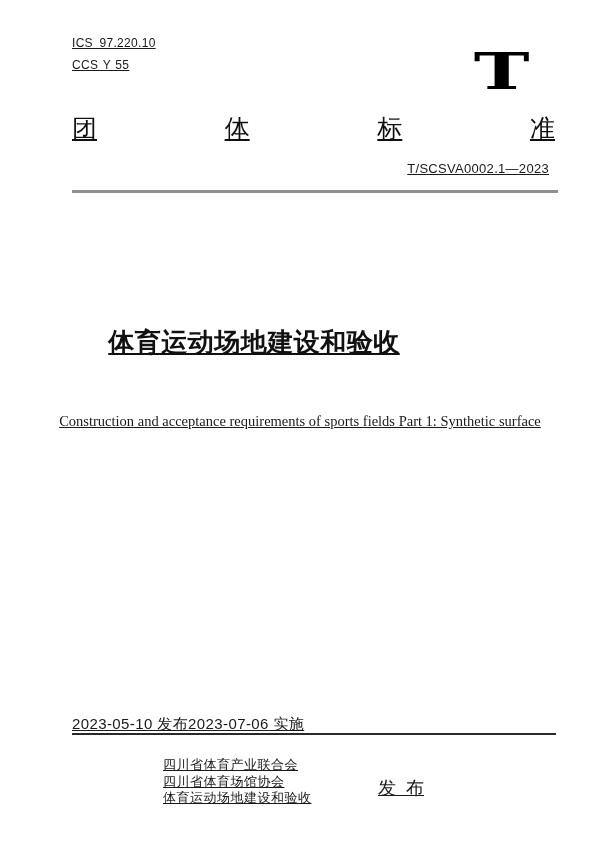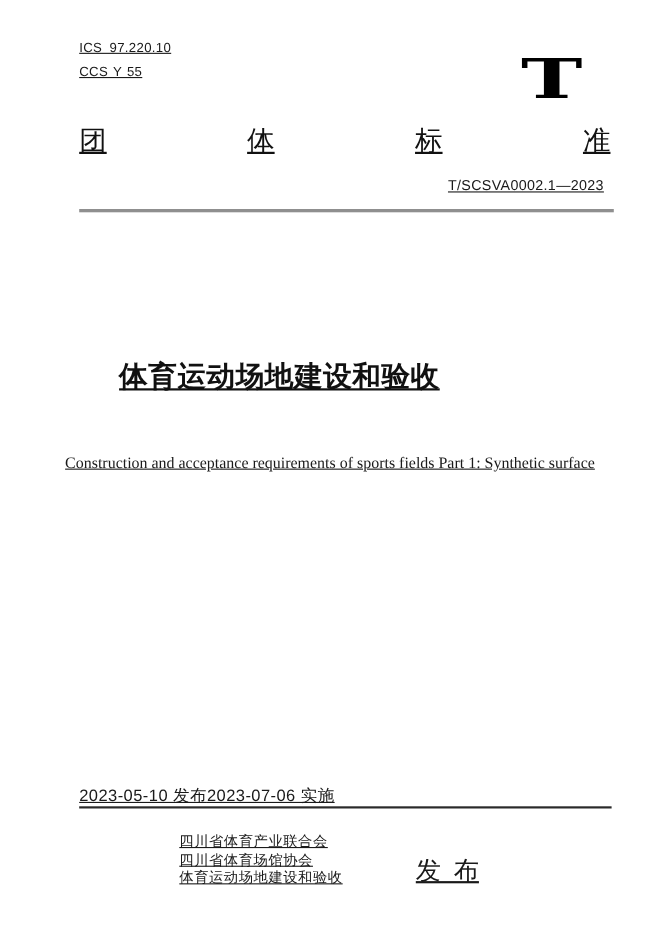--- a/index.html
+++ b/index.html
@@ -54,21 +54,21 @@
     display:flex;justify-content:flex-start;
     font-size:15px;font-weight:500;line-height:16px;letter-spacing:.4px;white-space:pre;
   }
   .rule-bottom{left:72px;top:733px;width:484px;height:2px;background:var(--divider-bottom);}
   .publishers{
     left:163px;top:757px;
     font-size:13px;font-weight:500;line-height:16.5px;letter-spacing:.5px;
   }
   .issue-label{
     left:378px;top:776px;
-    font-size:23px;font-weight:500;word-spacing:5px;white-space:pre;
+    font-size:18px;font-weight:500;word-spacing:5px;white-space:pre;
   }
 </style>
 </head>
 <body>
 
 <div class="page">
 
   <div class="abs ics-code">ICS 97.220.10</div>
   <div class="abs ccs-code">CCS Y 55</div>
 

